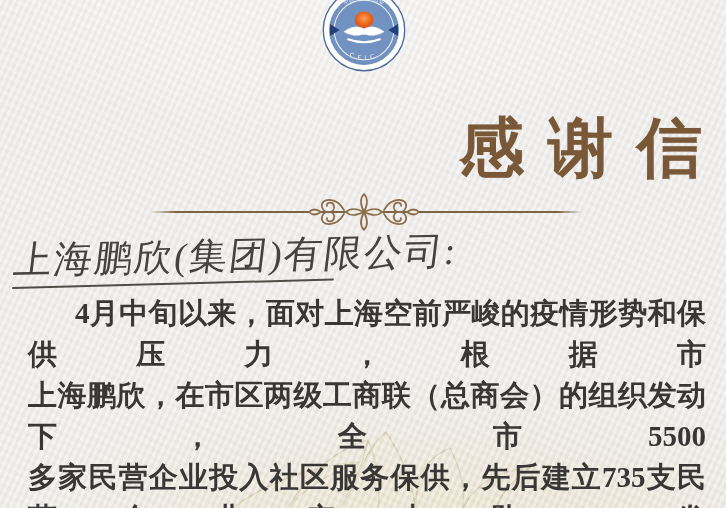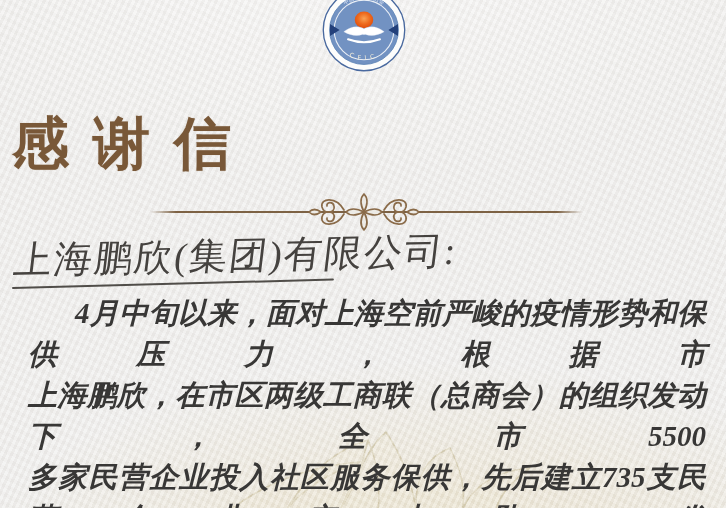--- a/index.html
+++ b/index.html
@@ -23,22 +23,22 @@
       repeating-linear-gradient(115deg, rgba(255,255,255,.45) 0 3px, rgba(204,202,198,.16) 3px 6px),
       repeating-linear-gradient(25deg, rgba(255,255,255,.30) 0 4px, rgba(213,210,205,.12) 4px 8px);
     opacity:.65;
   }
   .abs{position:absolute;}
   
   .logo{left:322px;top:-12px;width:84px;height:84px;z-index:2;}
   
   .title{
     left:0;top:111px;width:726px;margin:0;padding-left:12px;box-sizing:border-box;
-    text-align:left;
-    font-size:57px;line-height:1.15;font-weight:700;
+    text-align:right;
+    font-size:65px;line-height:1.15;font-weight:700;
     letter-spacing:24px;
     color:#795838;
     text-shadow:0 0 1px rgba(121,88,56,.35);
     z-index:2;
   }
   
   .rule{
     left:150px;top:211px;width:433px;height:2px;z-index:2;
     background:linear-gradient(to right, rgba(125,98,68,0), #7d6244 6%, #7d6244 94%, rgba(125,98,68,0));
   }
@@ -54,21 +54,21 @@
   .salutation-underline{
     left:12px;top:287px;width:322px;height:2px;z-index:2;
     background:#504d49;border-radius:2px;
     transform:rotate(-1.5deg);transform-origin:left center;
   }
   
   .body-block{
     left:28px;top:293px;width:678px;z-index:2;
     font-size:29px;line-height:41px;font-weight:600;color:#383736;
   }
-  .body-line{text-align:justify;text-align-last:justify;font-style:italic;}
+  .body-line{text-align:justify;text-align-last:justify;}
   .body-line.first{text-indent:47px;}
   
   .lotus{left:200px;top:428px;width:350px;height:82px;z-index:0;opacity:.6;}
 </style>
 </head>
 <body>
 
 <div class="page">
 
   <svg class="abs lotus" viewBox="0 0 350 82">

